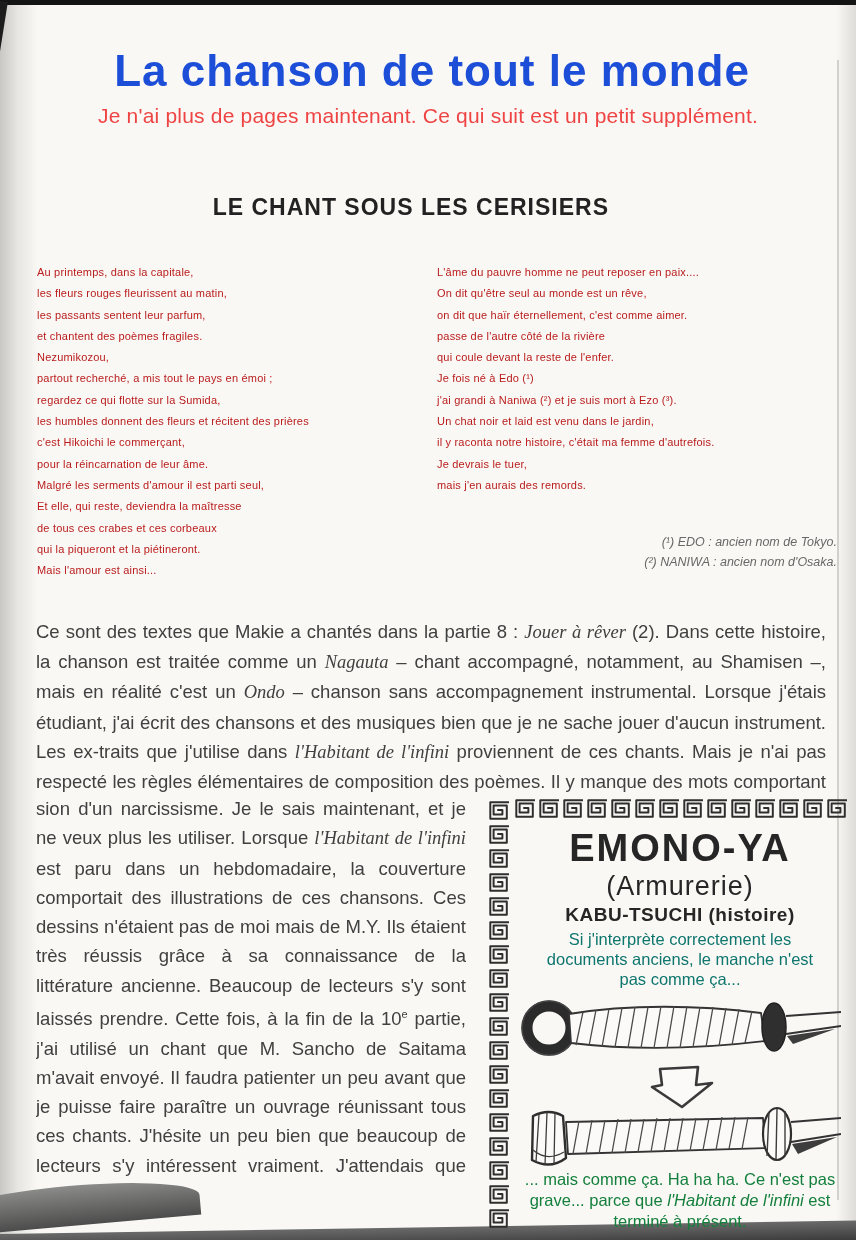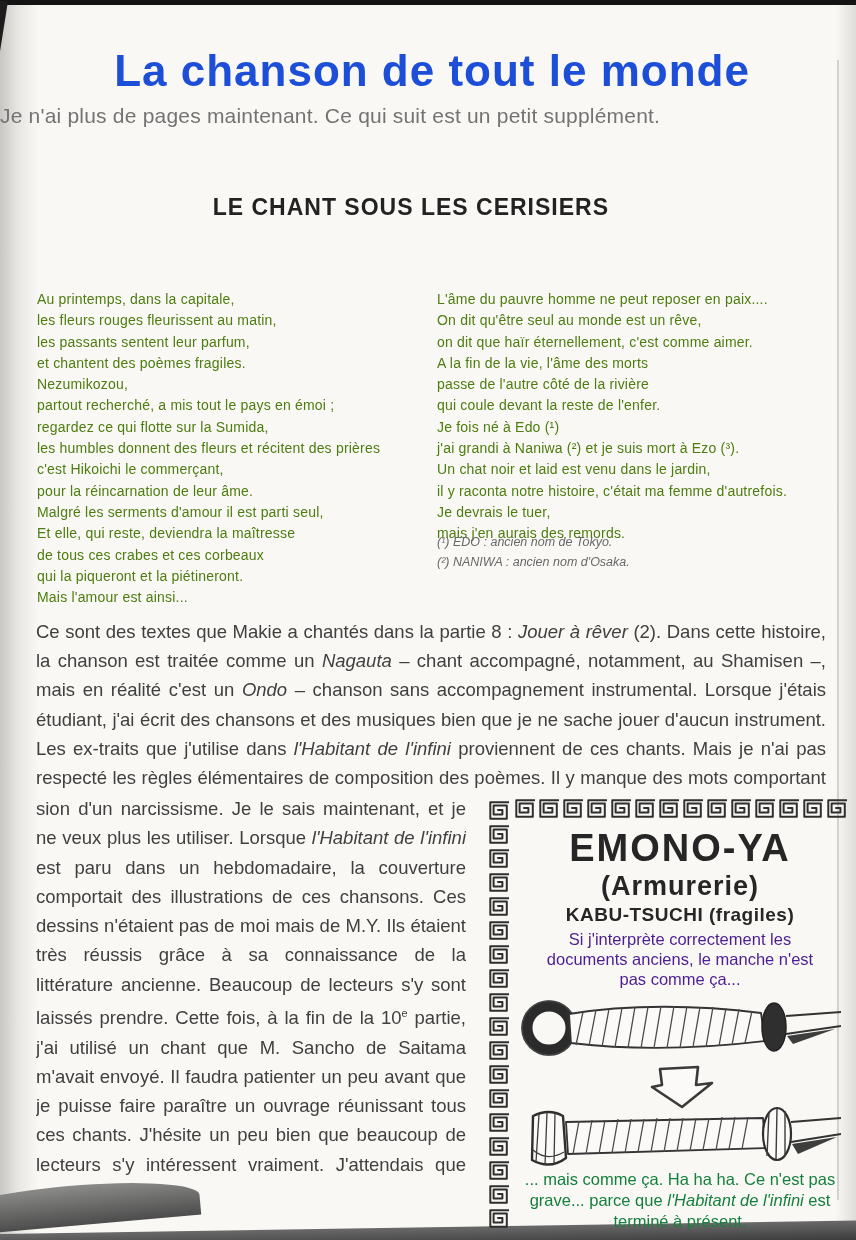--- a/index.html
+++ b/index.html
@@ -14,51 +14,51 @@
   .scan-topleft-wedge{position:absolute;top:0;left:-4px;width:12px;height:58px;background:#1c1c1c;transform:rotate(9deg);transform-origin:top left;}
   .scan-left-shade{position:absolute;top:0;left:0;width:38px;height:100%;background:linear-gradient(to right,#c8c7c4 0%,#e6e5e2 45%,rgba(249,248,245,0) 100%);}
   .scan-right-shade{position:absolute;top:0;right:0;width:20px;height:100%;background:linear-gradient(to left,#dddcd9 0%,rgba(249,248,245,0) 100%);}
   .scan-right-line{position:absolute;top:60px;right:17px;width:2px;height:1140px;background:#d2d1ce;}
   .scan-bottom-bar{position:absolute;bottom:-6px;left:-12px;width:105%;height:26px;background:linear-gradient(#6a6a6a,#2c2c2c);transform:rotate(-0.9deg);transform-origin:right bottom;}
   .scan-bottom-curve{position:absolute;bottom:14px;left:-60px;width:260px;height:40px;background:linear-gradient(#8b8b89,#4c4c4c);border-radius:100% 100% 0 0;transform:rotate(-5deg);}
 
   
   .page-title{position:absolute;top:42px;left:0;width:100%;text-align:center;
     font-size:44px;font-weight:800;letter-spacing:1px;color:#1d4ed8;margin:4px;}
-  .page-subtitle{position:absolute;top:104px;left:0;width:100%;text-align:left;
-    font-size:21px;color:#737373;letter-spacing:0.2px;}
+  .page-subtitle{position:absolute;top:104px;left:0;width:100%;text-align:center;
+    font-size:21px;color:#ef4444;letter-spacing:0.2px;}
   .poem-heading{position:absolute;top:194px;left:0;width:96%;text-align:center;
     font-size:23px;font-weight:800;letter-spacing:1px;color:#222;margin:0;}
 
   
-  .poem-col{position:absolute;top:262px;font-size:14px;line-height:21.3px;color:#4d7c0f;letter-spacing:0.2px;margin-top:27px;}
+  .poem-col{position:absolute;top:262px;font-size:11px;line-height:21.3px;color:#b91c1c;letter-spacing:0.2px;}
   #poem-left{left:37px;width:396px;}
   #poem-right{left:437px;width:400px;}
   .poem-line{white-space:nowrap;}
   .footnotes{position:absolute;top:533px;left:437px;width:400px;
-    font-style:italic;font-size:12.5px;line-height:19.5px;color:#686868;}
+    font-style:italic;font-size:12.5px;line-height:19.5px;color:#686868;text-align:right;}
 
   
   .commentary-full{position:absolute;top:617px;left:36px;width:790px;height:177px;overflow:hidden;
     font-size:18.5px;line-height:29.2px;text-align:justify;color:#404040;}
   .commentary-col{position:absolute;top:794px;left:36px;width:430px;max-height:392px;overflow:hidden;
     font-size:18.5px;line-height:29.3px;text-align:justify;color:#404040;}
-  .commentary-full i,.commentary-col i{font-style:italic;}
+  .commentary-full i,.commentary-col i{font-style:italic;font-family:Liberation Serif, serif;}
   sup{font-size:11px;}
 
   
   .sidebar-box{position:absolute;top:797px;left:487px;width:369px;height:443px;}
   .spiral-row{position:absolute;top:0;left:26px;display:flex;gap:2px;}
   .spiral-col{position:absolute;top:2px;left:0;display:flex;flex-direction:column;gap:2px;}
   .spiral{width:22px;height:22px;flex:0 0 auto;}
   .sidebar-content{position:absolute;top:0;left:28px;width:330px;height:443px;text-align:center;}
   .emono-title{position:absolute;top:30px;left:0;width:100%;font-size:38px;font-weight:800;letter-spacing:2px;color:#262626;margin:0;}
-  .emono-sub{position:absolute;top:74px;left:0;width:100%;font-size:27px;font-weight:700;letter-spacing:1px;color:#262626;margin:0;}
+  .emono-sub{position:absolute;top:74px;left:0;width:100%;font-size:27px;font-weight:400;letter-spacing:1px;color:#262626;margin:0;}
   .emono-item{position:absolute;top:107px;left:0;width:100%;font-size:19px;font-weight:800;letter-spacing:0.5px;color:#262626;margin:0;}
-  .emono-caption-top{position:absolute;top:132px;left:0;width:100%;font-size:16.5px;line-height:20px;color:#4c1d95;}
+  .emono-caption-top{position:absolute;top:132px;left:0;width:100%;font-size:16.5px;line-height:20px;color:#0f766e;}
   .sketch-1{position:absolute;top:193px;left:4px;}
   .arrow-wrap{position:absolute;top:268px;left:0;width:100%;}
   .sketch-2{position:absolute;top:303px;left:4px;}
   .emono-caption-bottom{position:absolute;top:372px;left:6px;width:318px;font-size:16.5px;line-height:21px;color:#15803d;}
 </style>
 </head>
 <body>
 
 <div id="page">
 
@@ -88,21 +88,20 @@
       <div class="poem-line">Malgré les serments d'amour il est parti seul,</div>
       <div class="poem-line">Et elle, qui reste, deviendra la maîtresse</div>
       <div class="poem-line">de tous ces crabes et ces corbeaux</div>
       <div class="poem-line">qui la piqueront et la piétineront.</div>
       <div class="poem-line">Mais l'amour est ainsi...</div>
     </div>
   <div id="poem-right" class="poem-col">
       <div class="poem-line">L'âme du pauvre homme ne peut reposer en paix....</div>
       <div class="poem-line">On dit qu'être seul au monde est un rêve,</div>
       <div class="poem-line">on dit que haïr éternellement, c'est comme aimer.</div>
-      <div class="poem-line">A la fin de la vie, l'âme des morts</div>
       <div class="poem-line">passe de l'autre côté de la rivière</div>
       <div class="poem-line">qui coule devant la reste de l'enfer.</div>
       <div class="poem-line">Je fois né à Edo (¹)</div>
       <div class="poem-line">j'ai grandi à Naniwa (²) et je suis mort à Ezo (³).</div>
       <div class="poem-line">Un chat noir et laid est venu dans le  jardin,</div>
       <div class="poem-line">il y raconta notre histoire, c'était ma femme d'autrefois.</div>
       <div class="poem-line">Je devrais le tuer,</div>
       <div class="poem-line">mais j'en aurais des remords.</div>
     </div>
   <div class="footnotes">
@@ -211,21 +210,21 @@
           <path d="M10 10 h4 v4 h-8 v-8 h12 v12 h-15 v-15 h17" fill="none" stroke="#2e2e2e" stroke-width="1.8" stroke-linejoin="round" stroke-linecap="round"></path>
         </svg>
         <svg class="spiral" viewBox="0 0 20 20">
           <path d="M10 10 h4 v4 h-8 v-8 h12 v12 h-15 v-15 h17" fill="none" stroke="#2e2e2e" stroke-width="1.8" stroke-linejoin="round" stroke-linecap="round"></path>
         </svg>
       </div>
 
     <div class="sidebar-content">
       <h2 class="emono-title">EMONO-YA</h2>
       <h3 class="emono-sub">(Armurerie)</h3>
-      <h4 class="emono-item">KABU-TSUCHI (fragiles)</h4>
+      <h4 class="emono-item">KABU-TSUCHI (histoire)</h4>
       <div class="emono-caption-top">
           <div class="caption-line">Si j'interprète correctement les</div>
           <div class="caption-line">documents anciens, le manche n'est</div>
           <div class="caption-line">pas comme ça...</div>
         </div>
 
       <svg class="sketch-1" width="322" height="74" viewBox="0 0 322 74">
         <circle cx="30" cy="38" r="22" fill="none" stroke="#2b2b2b" stroke-width="11"></circle>
         <circle cx="30" cy="38" r="27" fill="none" stroke="#444" stroke-width="1.6"></circle>
         <path d="M50 24 C110 14 180 15 242 23 L246 51 C180 59 110 60 52 53 Z" fill="#fbfaf8" stroke="#333" stroke-width="1.8" stroke-linejoin="round"></path>

